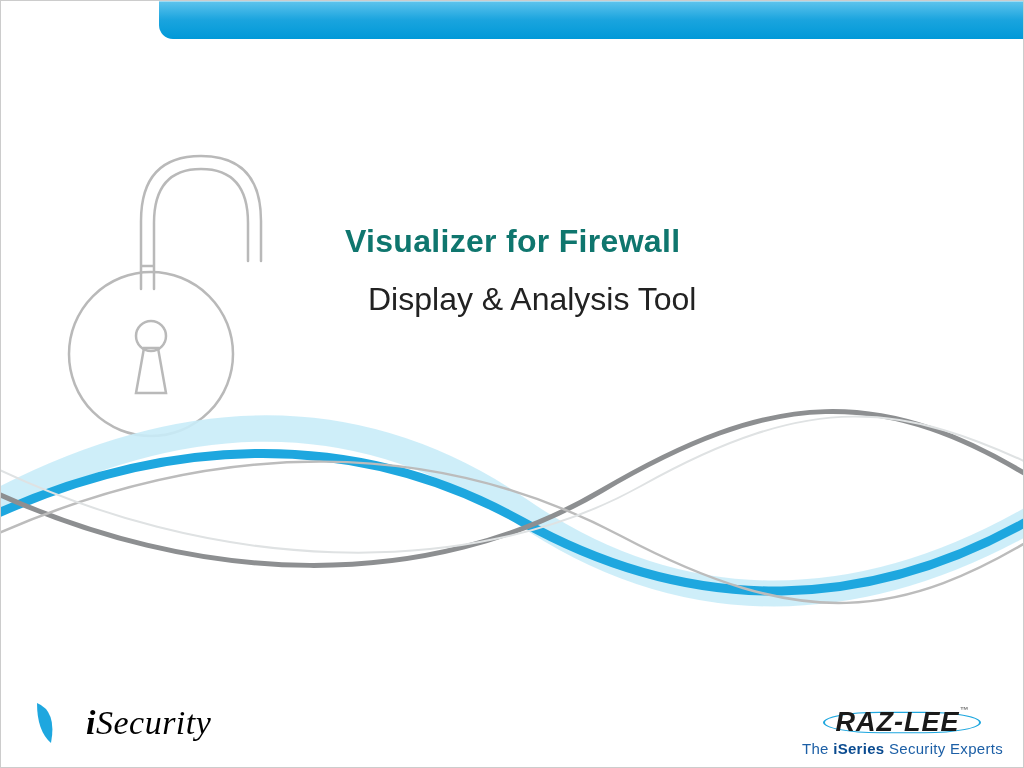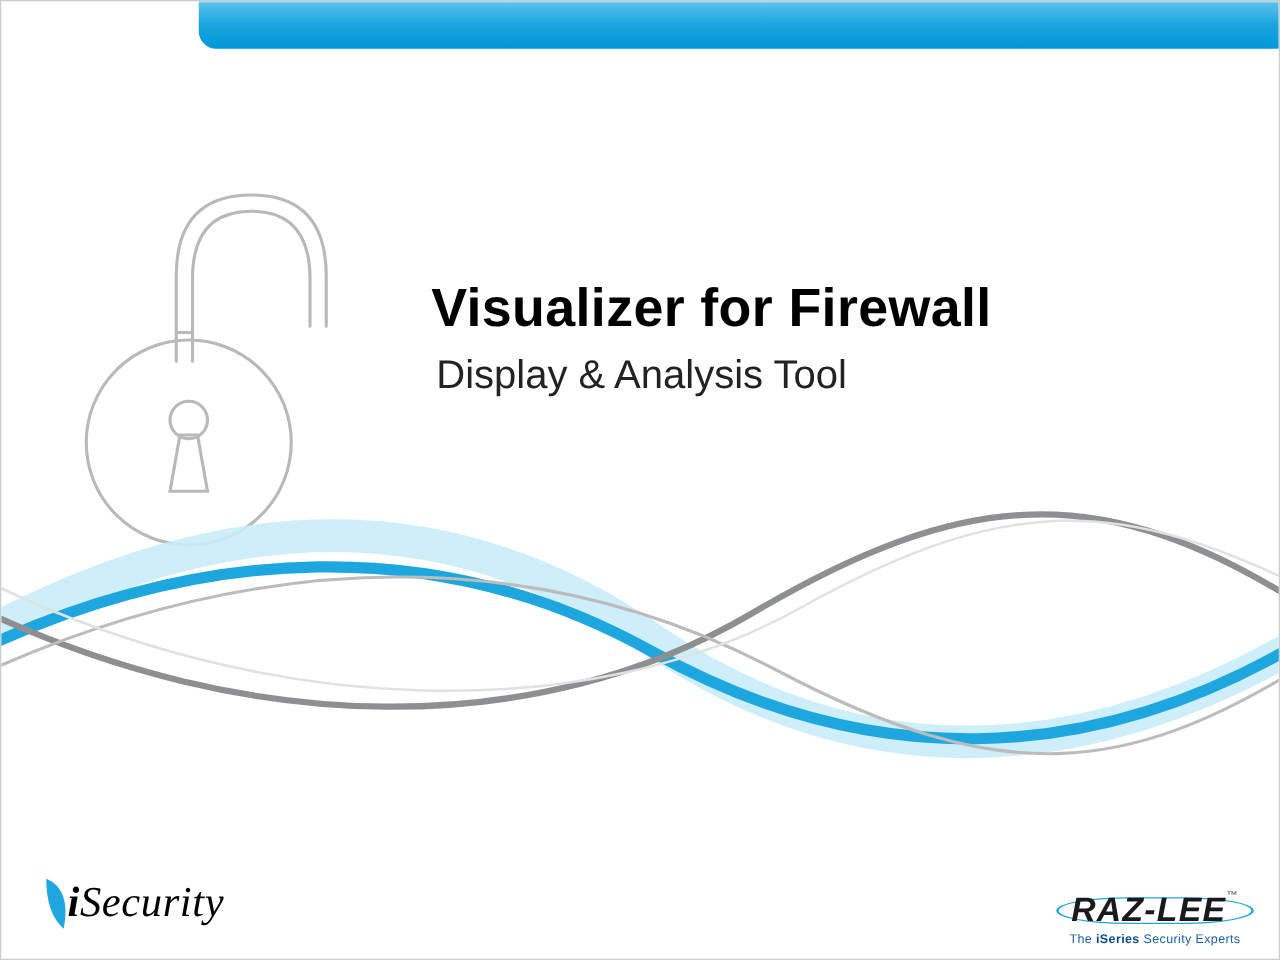--- a/index.html
+++ b/index.html
@@ -14,41 +14,41 @@
       background: linear-gradient(to bottom, #5fc4ed 0%, #1aa4de 50%, #0099d8 100%);
       border-bottom-left-radius: 14px;
       box-shadow: inset 0 1px 0 rgba(255,255,255,.4);
     }
     .lock-icon {
       position: absolute; top: 120px; left: 35px;
       width: 260px; height: 320px;
     }
     .title {
       position: absolute; left: 344px; top: 222px;
-      color: #000000; font-size: 43px; font-weight: 700;
+      color: #0f766e; font-size: 32px; font-weight: 700;
       letter-spacing: .3px;
     }
     .subtitle {
-      position: absolute; left: 348px; top: 280px;
+      position: absolute; left: 367px; top: 280px;
       color: #222; font-size: 32px; font-weight: 400;
     }
     .waves {
       position: absolute; left: 0; top: 390px; width: 1024px; height: 260px;
     }
     .logo-left {
       position: absolute; bottom: 22px; left: 30px;
       display: flex; align-items: center;
     }
     .logo-left .swoosh {
       width: 26px; height: 44px; margin-right: -3px;
     }
     .logo-left .text {
       font-size: 34px; font-weight: 400; font-style: italic;
       font-family: "Times New Roman", serif;
-      color: #000; letter-spacing: .5px;
+      color: #000; letter-spacing: .5px; margin-left: 32px;
     }
     .logo-left .text b { font-weight: 900; }
     .logo-right {
       position: absolute; bottom: 10px; right: 20px;
       text-align: center;
     }
     .logo-right .stamp {
       display: inline-block; position: relative;
       padding: 4px 12px;
     }
@@ -58,21 +58,21 @@
       font-size: 27px; color: #1a1a1a; letter-spacing: 1px;
       position: relative; z-index: 2;
     }
     .logo-right .tm { font-size: 9px; vertical-align: top; position: relative; top: -2px; color:#777; }
     .logo-right .ellipse {
       position: absolute; inset: 0;
       border: 2.5px solid #1ea7df; border-radius: 50%/70%;
       transform: scaleY(.55);
     }
     .logo-right .tag {
-      font-size: 10px; color: #1c5fa6; margin-top: -2px;
+      font-size: 15px; color: #1c5fa6; margin-top: -2px;
       letter-spacing: .3px;
     }
     .logo-right .tag i { font-weight: 700; color: #0a4b90; font-style: normal; }
   </style>
 </head>
 <body>
 
 <div class="top-bar"></div>
 
 <svg class="lock-icon" viewBox="0 0 260 320">

